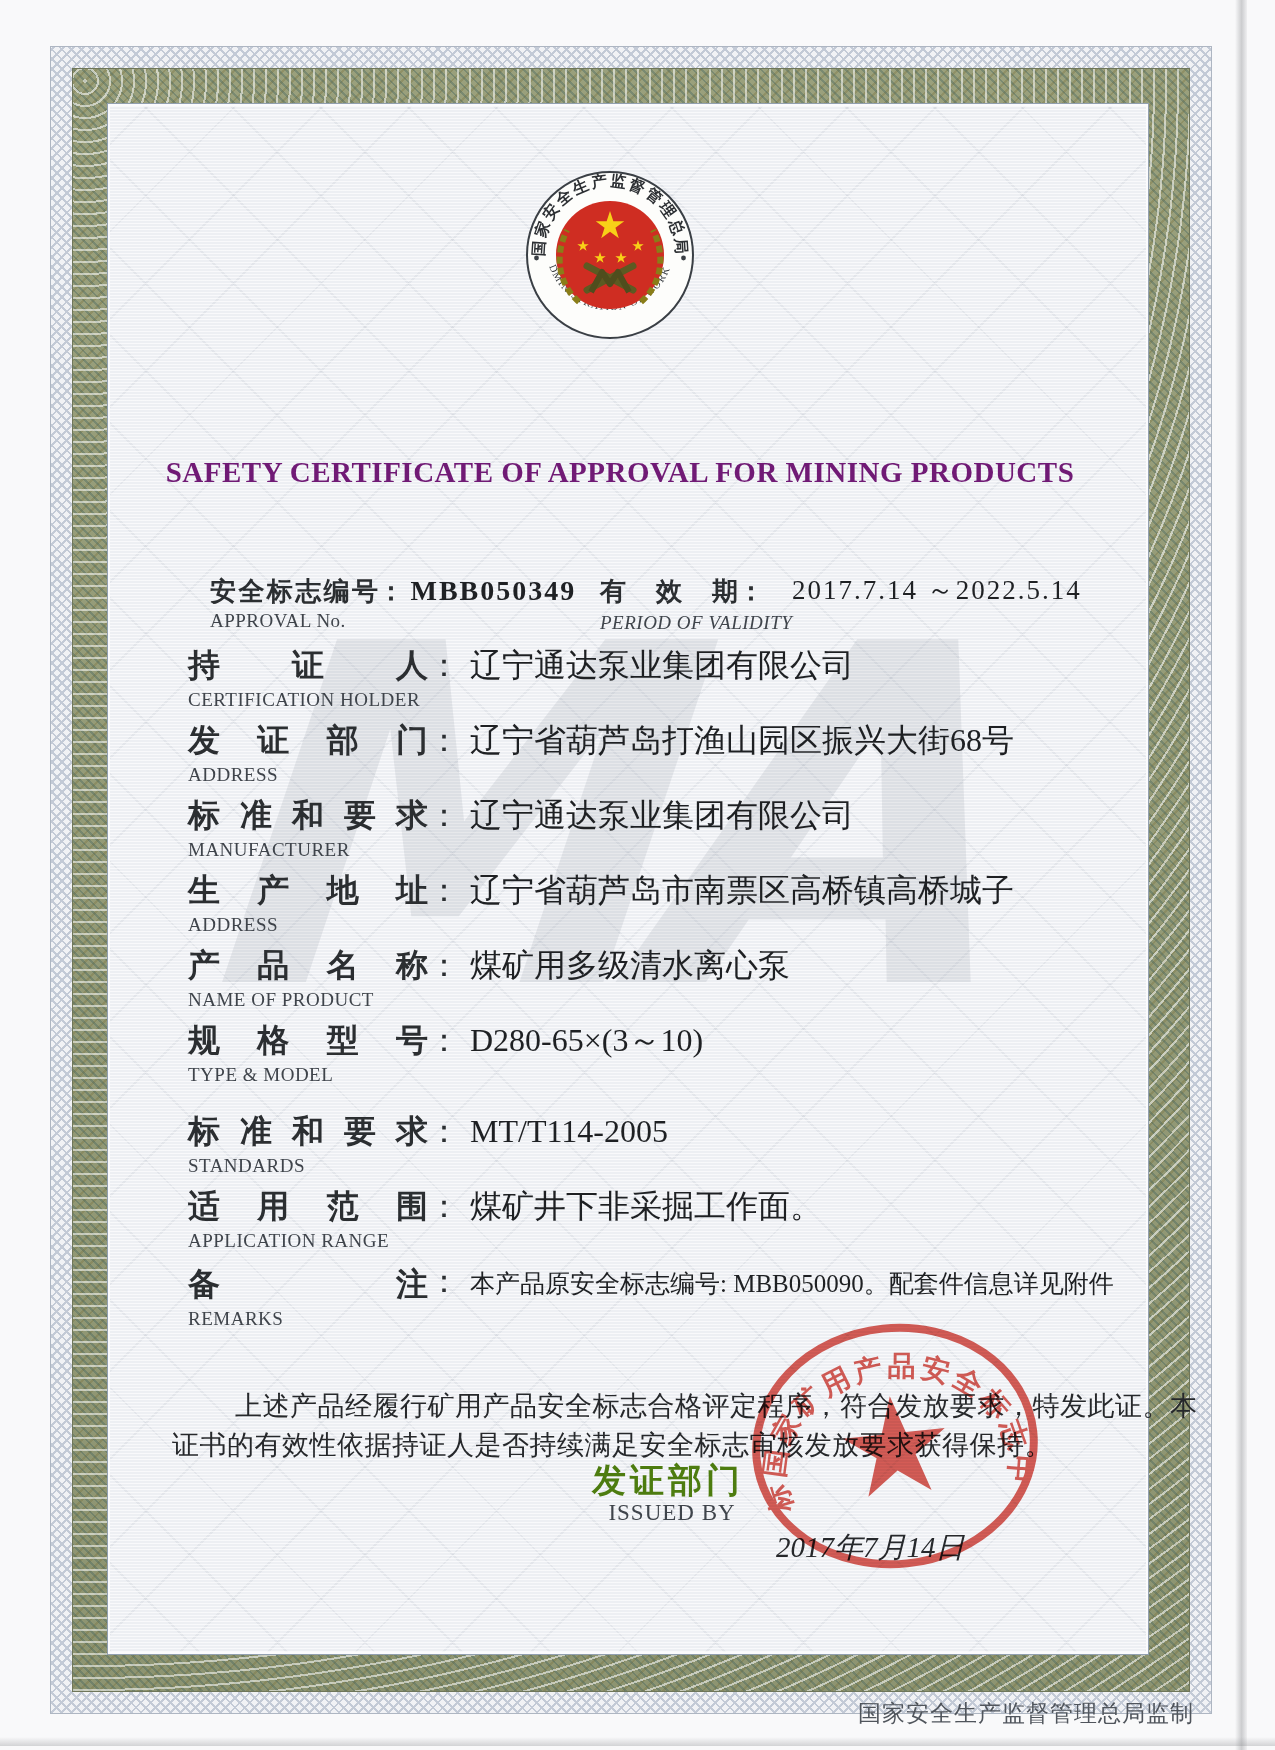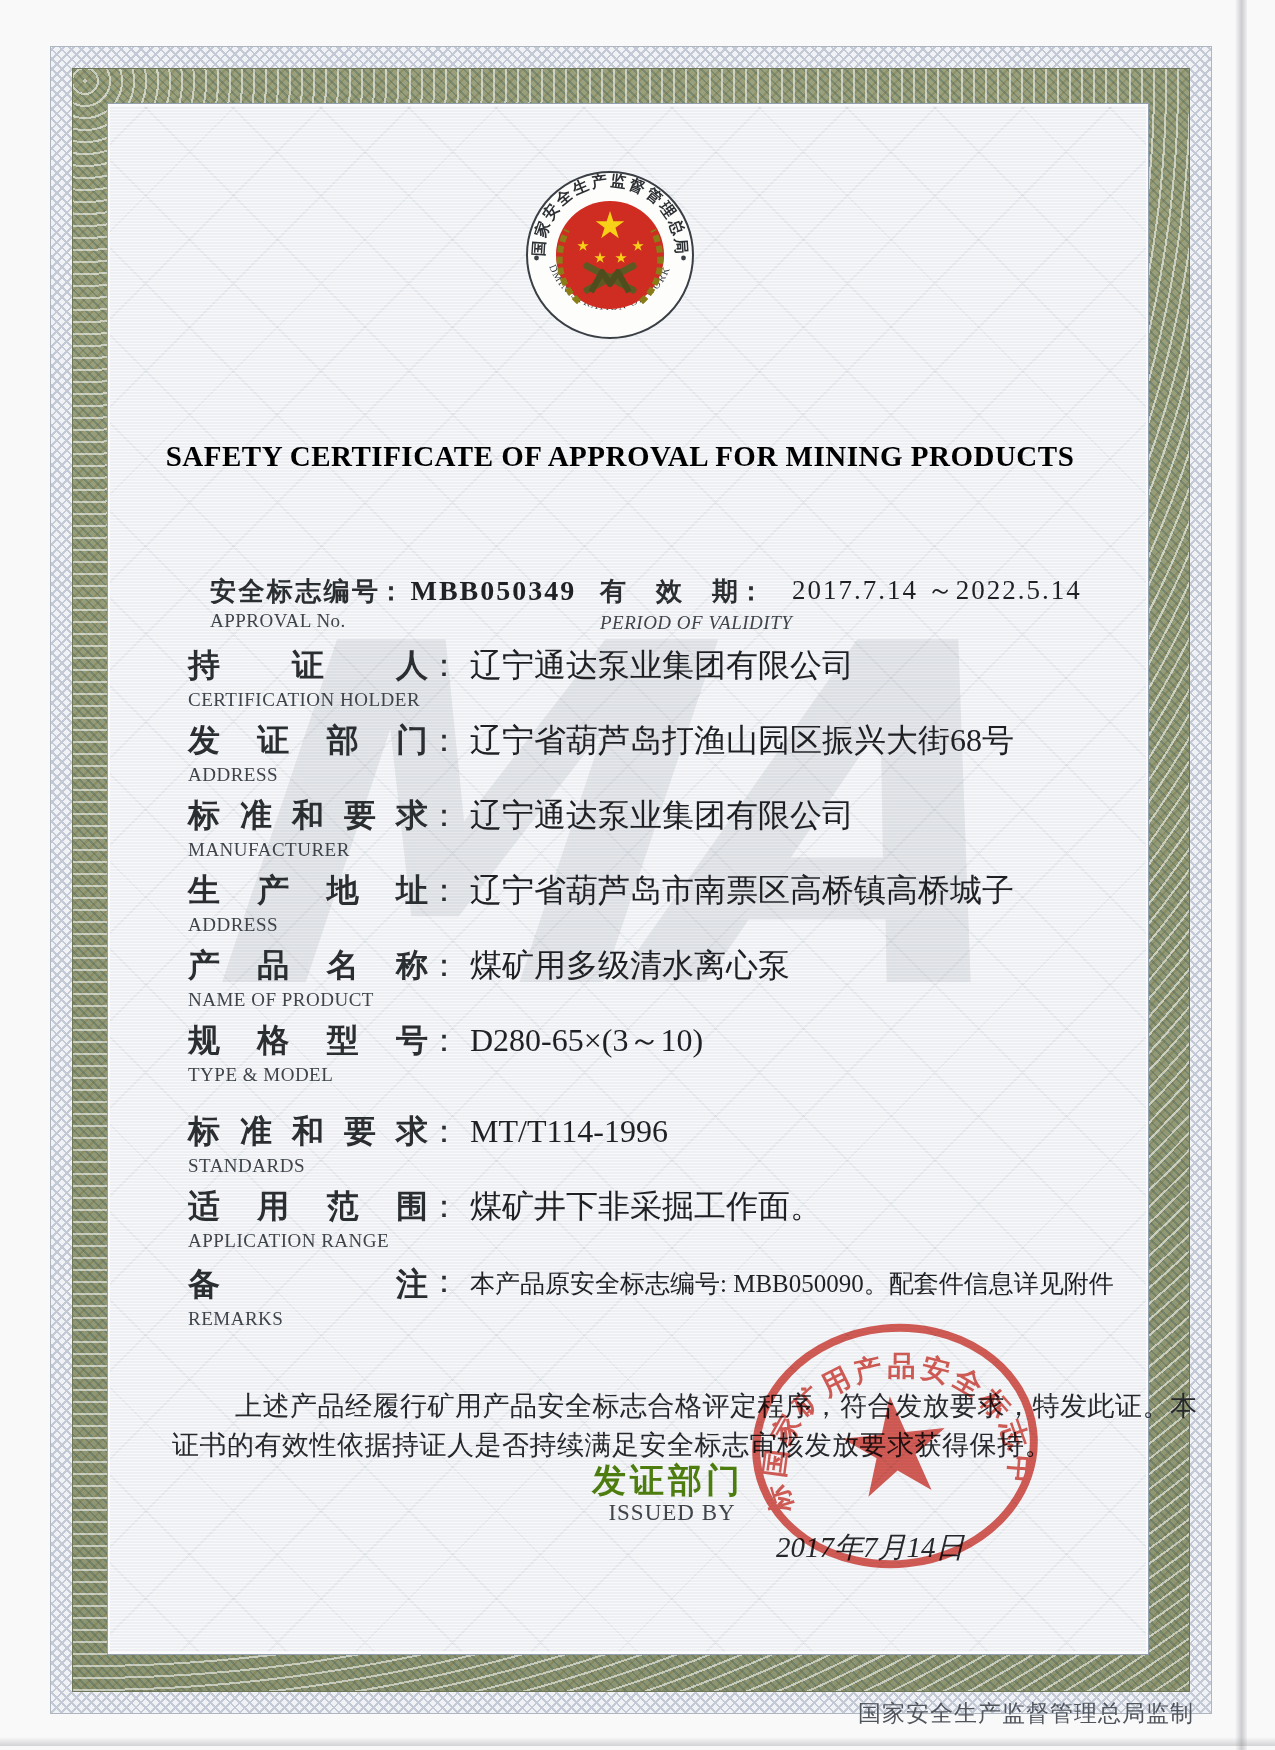--- a/index.html
+++ b/index.html
@@ -44,22 +44,22 @@
     letter-spacing:-34px;color:rgba(128,136,150,.15);
     transform:skewX(-8deg);user-select:none;
   }
   
   .t{position:absolute;z-index:3;}
   .title-cn{
     left:150px;top:360px;width:940px;text-align:center;
     font-size:62px;font-weight:bold;letter-spacing:12px;color:#3a3e42;
   }
   .title-en{
-    left:150px;top:440px;width:940px;text-align:center;
-    font-size:29px;font-weight:bold;letter-spacing:.5px;color:#000000;
+    left:150px;top:456px;width:940px;text-align:center;
+    font-size:29px;font-weight:bold;letter-spacing:.5px;color:#701a75;
   }
   .cjk-just{display:inline-block;text-align:justify;text-align-last:justify;vertical-align:bottom;}
   .colon{display:inline-block;}
   
   .ap-cn{font-size:26px;font-weight:bold;white-space:nowrap;}
   .ap-val{font-size:28px;letter-spacing:2px;color:#1f2124;}
   .ap-en{font-size:19px;letter-spacing:.5px;color:#3f444b;}
   .lblA{width:168px;}
   .lblB{width:138px;}
   
@@ -163,21 +163,21 @@
     </div>
     <div class="row">
       <div class="cn-line"><span class="cjk-just lbl">产品名称</span><span class="colon">：</span><span class="val">煤矿用多级清水离心泵</span></div>
       <div class="en-lbl">NAME OF PRODUCT</div>
     </div>
     <div class="row">
       <div class="cn-line"><span class="cjk-just lbl">规格型号</span><span class="colon">：</span><span class="val">D280-65×(3～10)</span></div>
       <div class="en-lbl">TYPE &amp; MODEL</div>
     </div>
     <div class="row gap">
-      <div class="cn-line"><span class="cjk-just lbl">标准和要求</span><span class="colon">：</span><span class="val">MT/T114-1996</span></div>
+      <div class="cn-line"><span class="cjk-just lbl">标准和要求</span><span class="colon">：</span><span class="val">MT/T114-2005</span></div>
       <div class="en-lbl">STANDARDS</div>
     </div>
     <div class="row">
       <div class="cn-line"><span class="cjk-just lbl">适用范围</span><span class="colon">：</span><span class="val">煤矿井下非采掘工作面。</span></div>
       <div class="en-lbl">APPLICATION RANGE</div>
     </div>
     <div class="row small">
       <div class="cn-line"><span class="cjk-just lbl">备注</span><span class="colon">：</span><span class="val">本产品原安全标志编号: MBB050090。配套件信息详见附件</span></div>
       <div class="en-lbl">REMARKS</div>
     </div>

